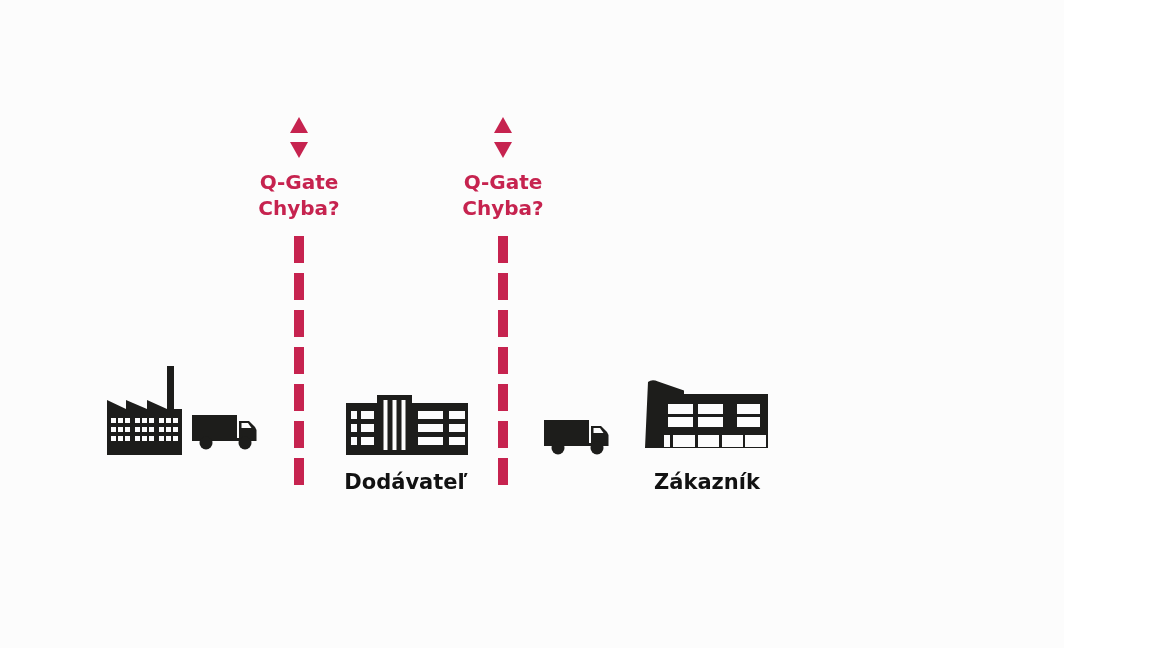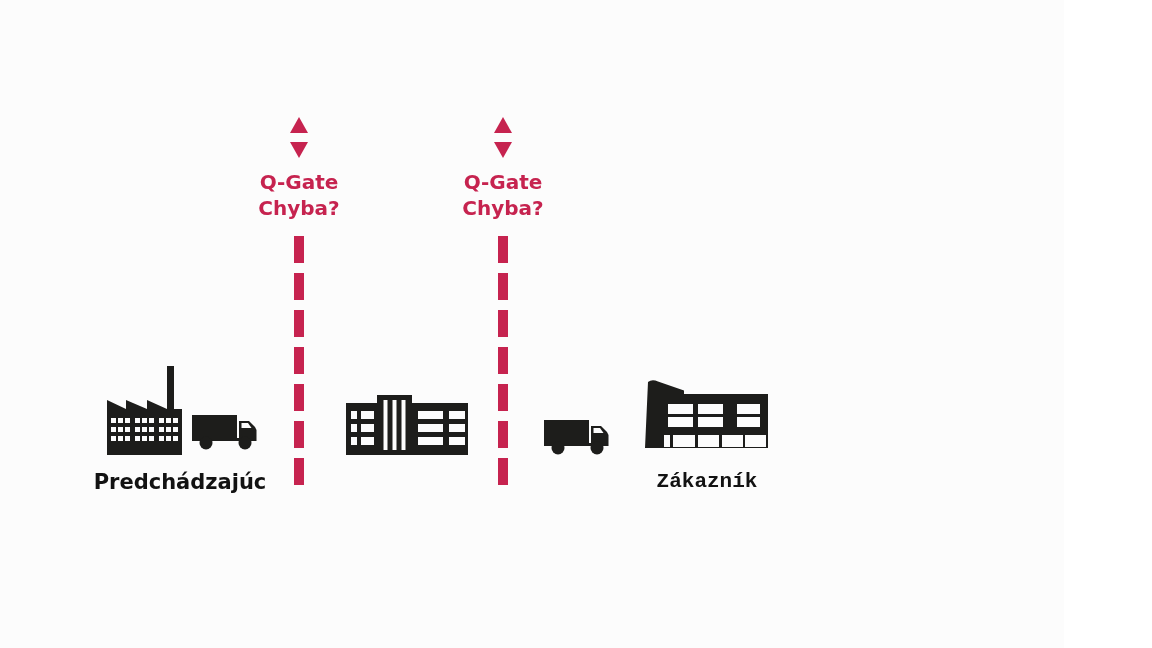--- a/index.html
+++ b/index.html
@@ -30,21 +30,21 @@
   .factory  { left:103px; top:366px; width:82px;  height:90px; }
   .truck-1  { left:192px; top:411px; width:68px;  height:40px; }
   .office   { left:346px; top:395px; width:122px; height:60px; }
   .truck-2  { left:544px; top:416px; width:68px;  height:40px; }
   .modern   { left:644px; top:378px; width:126px; height:71px; }
 
   
   .node-label { position:absolute; top:468px; width:220px; text-align:center; color:#121212; font-weight:bold; font-size:21px; line-height:28px; }
   .label-prev     { left:70px; }
   .label-supplier { left:296px; }
-  .label-customer { left:597px;font-family:Liberation Mono, monospace; }
+  .label-customer { left:597px; }
 </style>
 </head>
 <body>
 
 <div id="stage">
 
   <div class="qgate qgate-1">
     <div class="tri up"></div>
     <div class="tri down"></div>
     <div class="qlabel">
@@ -125,17 +125,17 @@
     <rect class="win" x="54" y="39" width="25" height="10"></rect>
     <rect class="win" x="93" y="39" width="23" height="10"></rect>
     <rect class="win" x="20" y="57" width="6" height="12"></rect>
     <rect class="win" x="29" y="57" width="22" height="12"></rect>
     <rect class="win" x="54" y="57" width="21" height="12"></rect>
     <rect class="win" x="78" y="57" width="21" height="12"></rect>
     <rect class="win" x="101" y="57" width="21" height="12"></rect>
   </svg>
 
   <div class="node-label label-prev">
-    <div>Predchádzajúc</div>
   </div>
+  <div class="node-label label-supplier">Dodávateľ</div>
   <div class="node-label label-customer">Zákazník</div>
 
 </div>
 
 </body></html>

